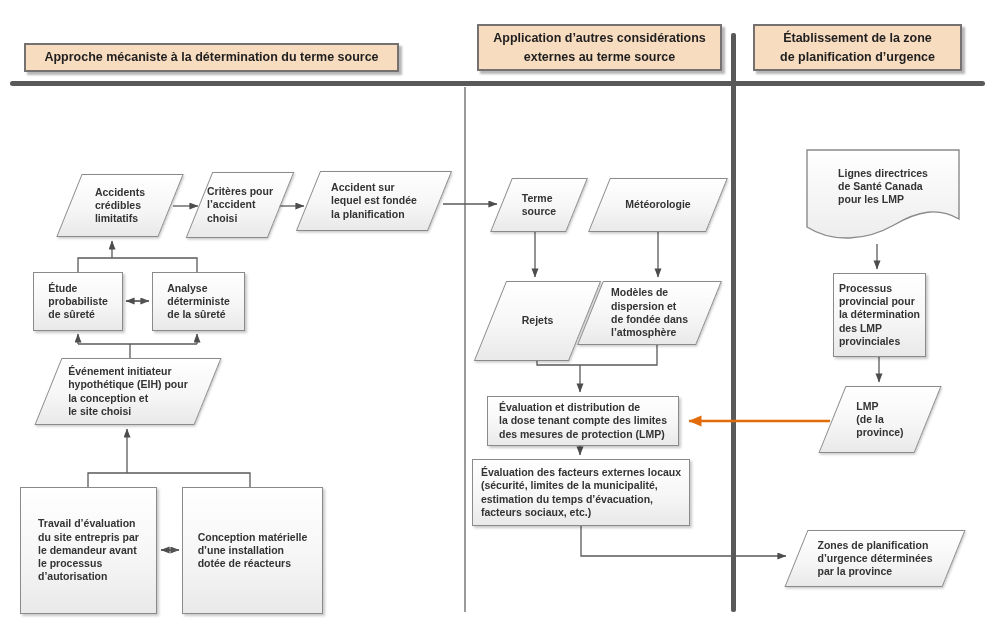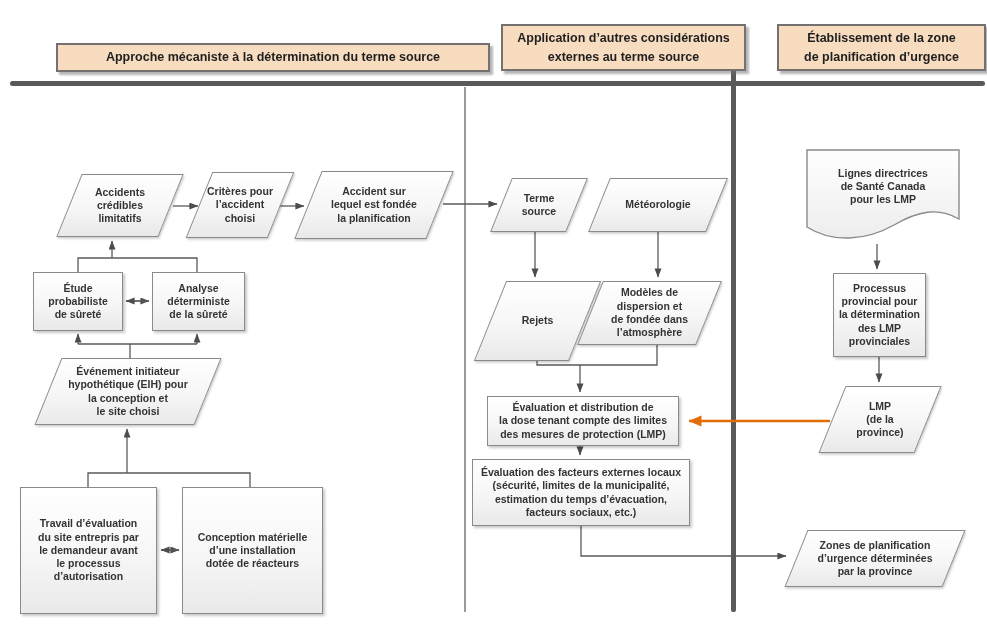--- a/index.html
+++ b/index.html
@@ -13,37 +13,36 @@
   .vthick{position:absolute;left:731px;top:33px;width:5px;height:579px;background:#595959;border-radius:2px;z-index:0;}
   
   svg.connectors{position:absolute;left:0;top:0;z-index:1;}
   
   .hdr{
     position:absolute;z-index:2;background:#F8DCC0;border:2px solid #767171;
     box-shadow:2.5px 2.5px 2px rgba(110,110,110,.5);
     display:flex;align-items:center;justify-content:center;text-align:center;
     font-weight:bold;font-size:12.5px;line-height:1.45;color:#1f1f1f;white-space:pre-line;
     box-sizing:border-box;
-    margin-left:24px;
   }
   
   .node{position:absolute;z-index:2;box-sizing:border-box;}
   .rect{
     border:1.3px solid #8a8a8a;background:linear-gradient(180deg,#ffffff 0%,#f6f6f6 55%,#e9e9e9 100%);
     box-shadow:1.5px 1.5px 2.5px rgba(0,0,0,.22);
   }
   .pg-bg{
     position:absolute;top:0;bottom:0;
     border:1.3px solid #8a8a8a;background:linear-gradient(180deg,#ffffff 0%,#f6f6f6 55%,#e9e9e9 100%);
     box-shadow:1.5px 1.5px 2.5px rgba(0,0,0,.22);
     transform:skewX(-22deg);
   }
   .label{
     position:absolute;inset:0;display:flex;align-items:center;justify-content:center;
-    text-align:center;white-space:pre-line;
+    white-space:pre-line;
     font-weight:bold;font-size:10.5px;line-height:1.27;color:#333333;
   }
   .doc-svg{position:absolute;left:0;top:0;}
   .doc-label{bottom:22px;}
 </style>
 </head>
 <body>
 
 <div class="canvas">
 
@@ -81,21 +80,21 @@
       <path d="M537,345 L537,365 L657,365 L657,345"></path>
       <path d="M580,365 L580,392" marker-end="url(#ah)"></path>
       <path d="M580,446 L580,455" marker-end="url(#ah)"></path>
       <path d="M877,244 L877,269" marker-end="url(#ah)"></path>
       <path d="M879,357 L879,382" marker-end="url(#ah)"></path>
       <path d="M581,526 L581,556 L786,556" marker-end="url(#ah)"></path>
     </g>
     <path d="M830,421 L689,421" stroke="#E36C0A" stroke-width="2.6" fill="none" marker-end="url(#aho)"></path>
   </svg>
 
-  <div class="hdr" style="left:32px;top:43px;width:434px;height:29px">
+  <div class="hdr" style="left:24px;top:43px;width:375px;height:29px">
     <span>Approche mécaniste à la détermination du terme source</span>
   </div>
   <div class="hdr" style="left:477px;top:24px;width:245px;height:47px">
     <span>Application d’autres considérations
 externes au terme source</span>
   </div>
   <div class="hdr" style="left:753px;top:24px;width:209px;height:47px">
     <span>Établissement de la zone
 de planification d’urgence</span>
   </div>
@@ -105,21 +104,21 @@
     <div class="label">Accidents
 crédibles
 limitatifs</div>
   </div>
   <div class="node" style="left:185px;top:172px;width:110px;height:66px">
     <div class="pg-bg" style="left:14px;right:14px"></div>
     <div class="label">Critères pour
 l’accident
 choisi</div>
   </div>
-  <div class="node" style="left:293px;top:171px;width:162px;height:68px">
+  <div class="node" style="left:293px;top:171px;width:162px;height:60px">
     <div class="pg-bg" style="left:15px;right:15px"></div>
     <div class="label">Accident sur
 lequel est fondée
 la planification</div>
   </div>
   <div class="node rect" style="left:33px;top:272px;width:90px;height:59px">
     <div class="label">Étude
 probabiliste
 de sûreté</div>
   </div>

